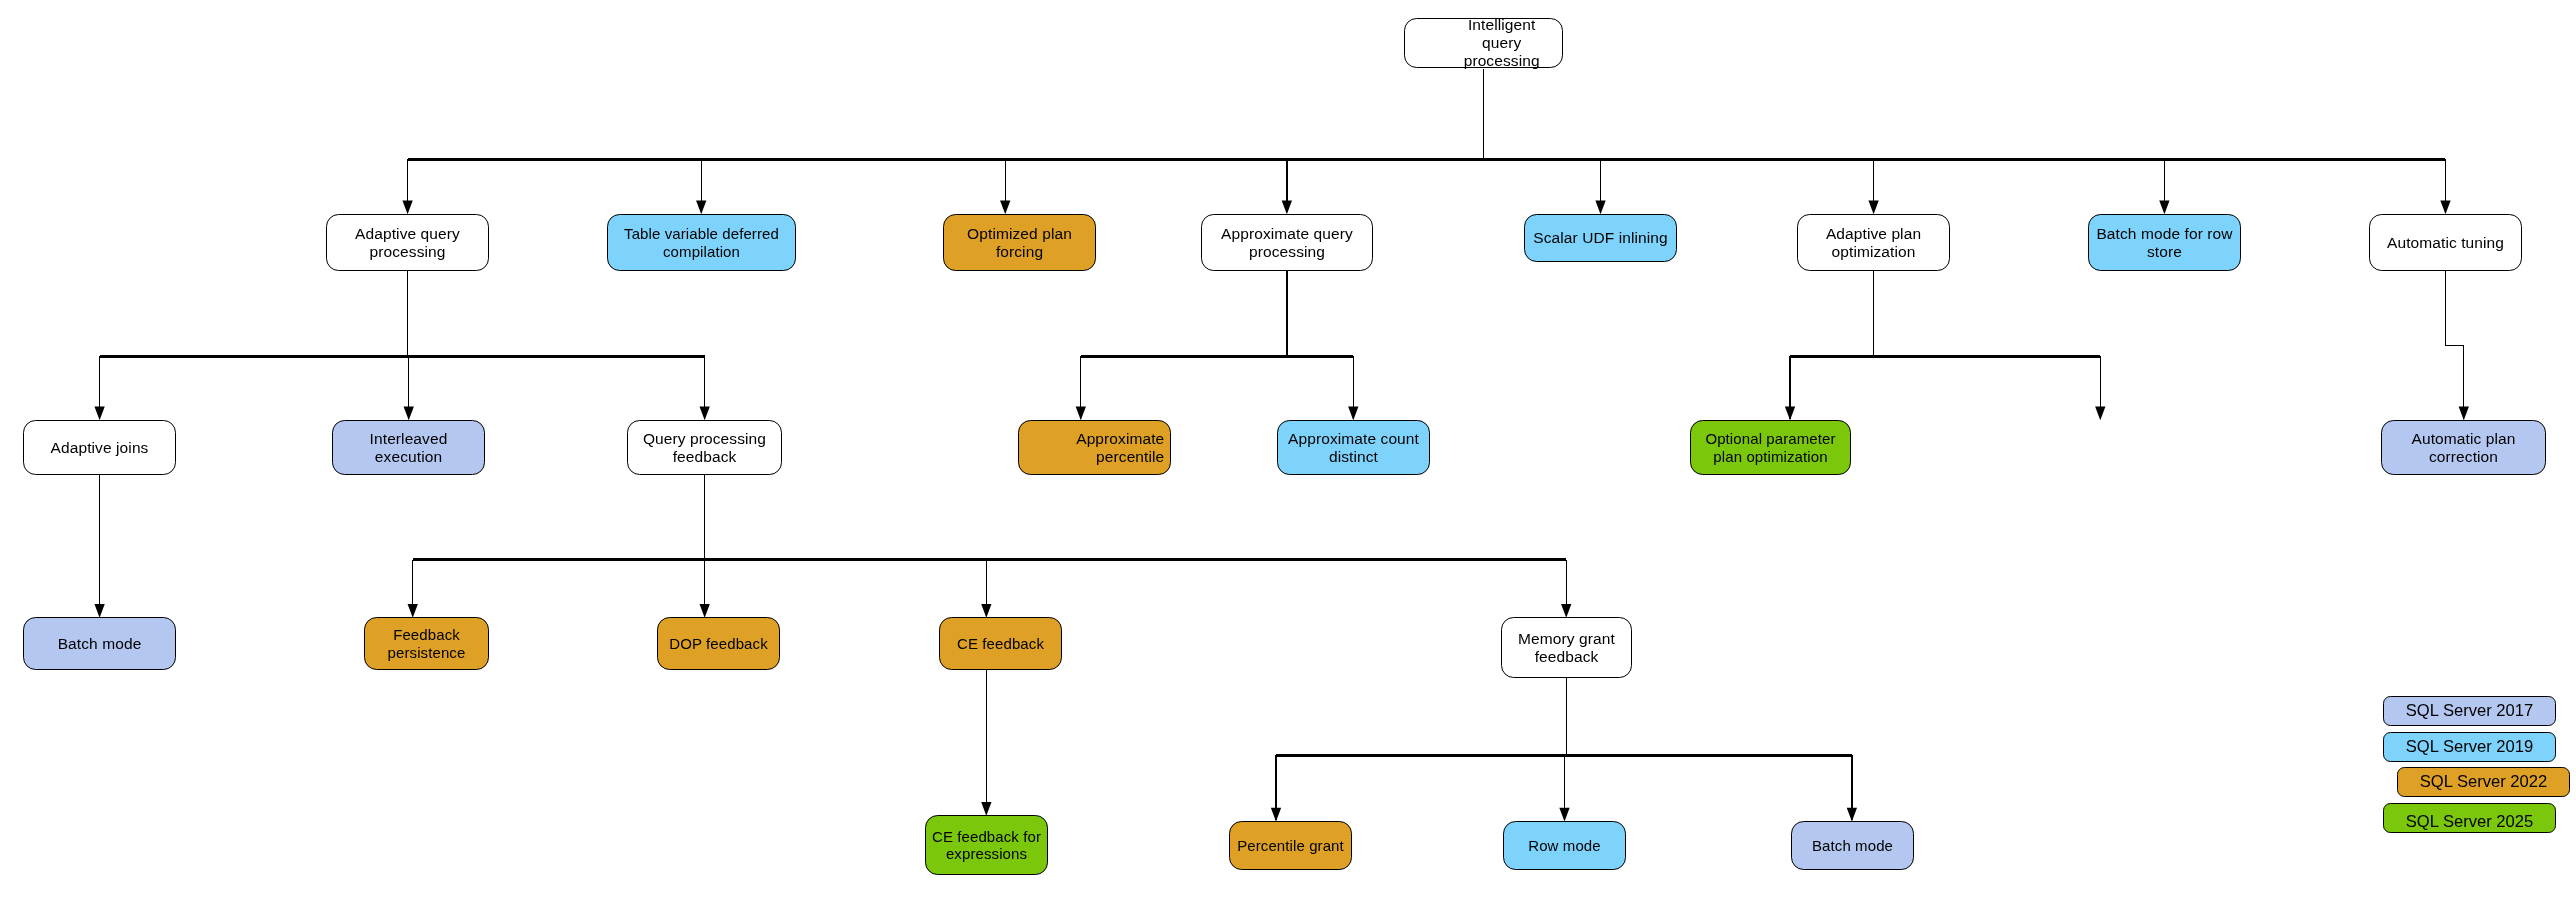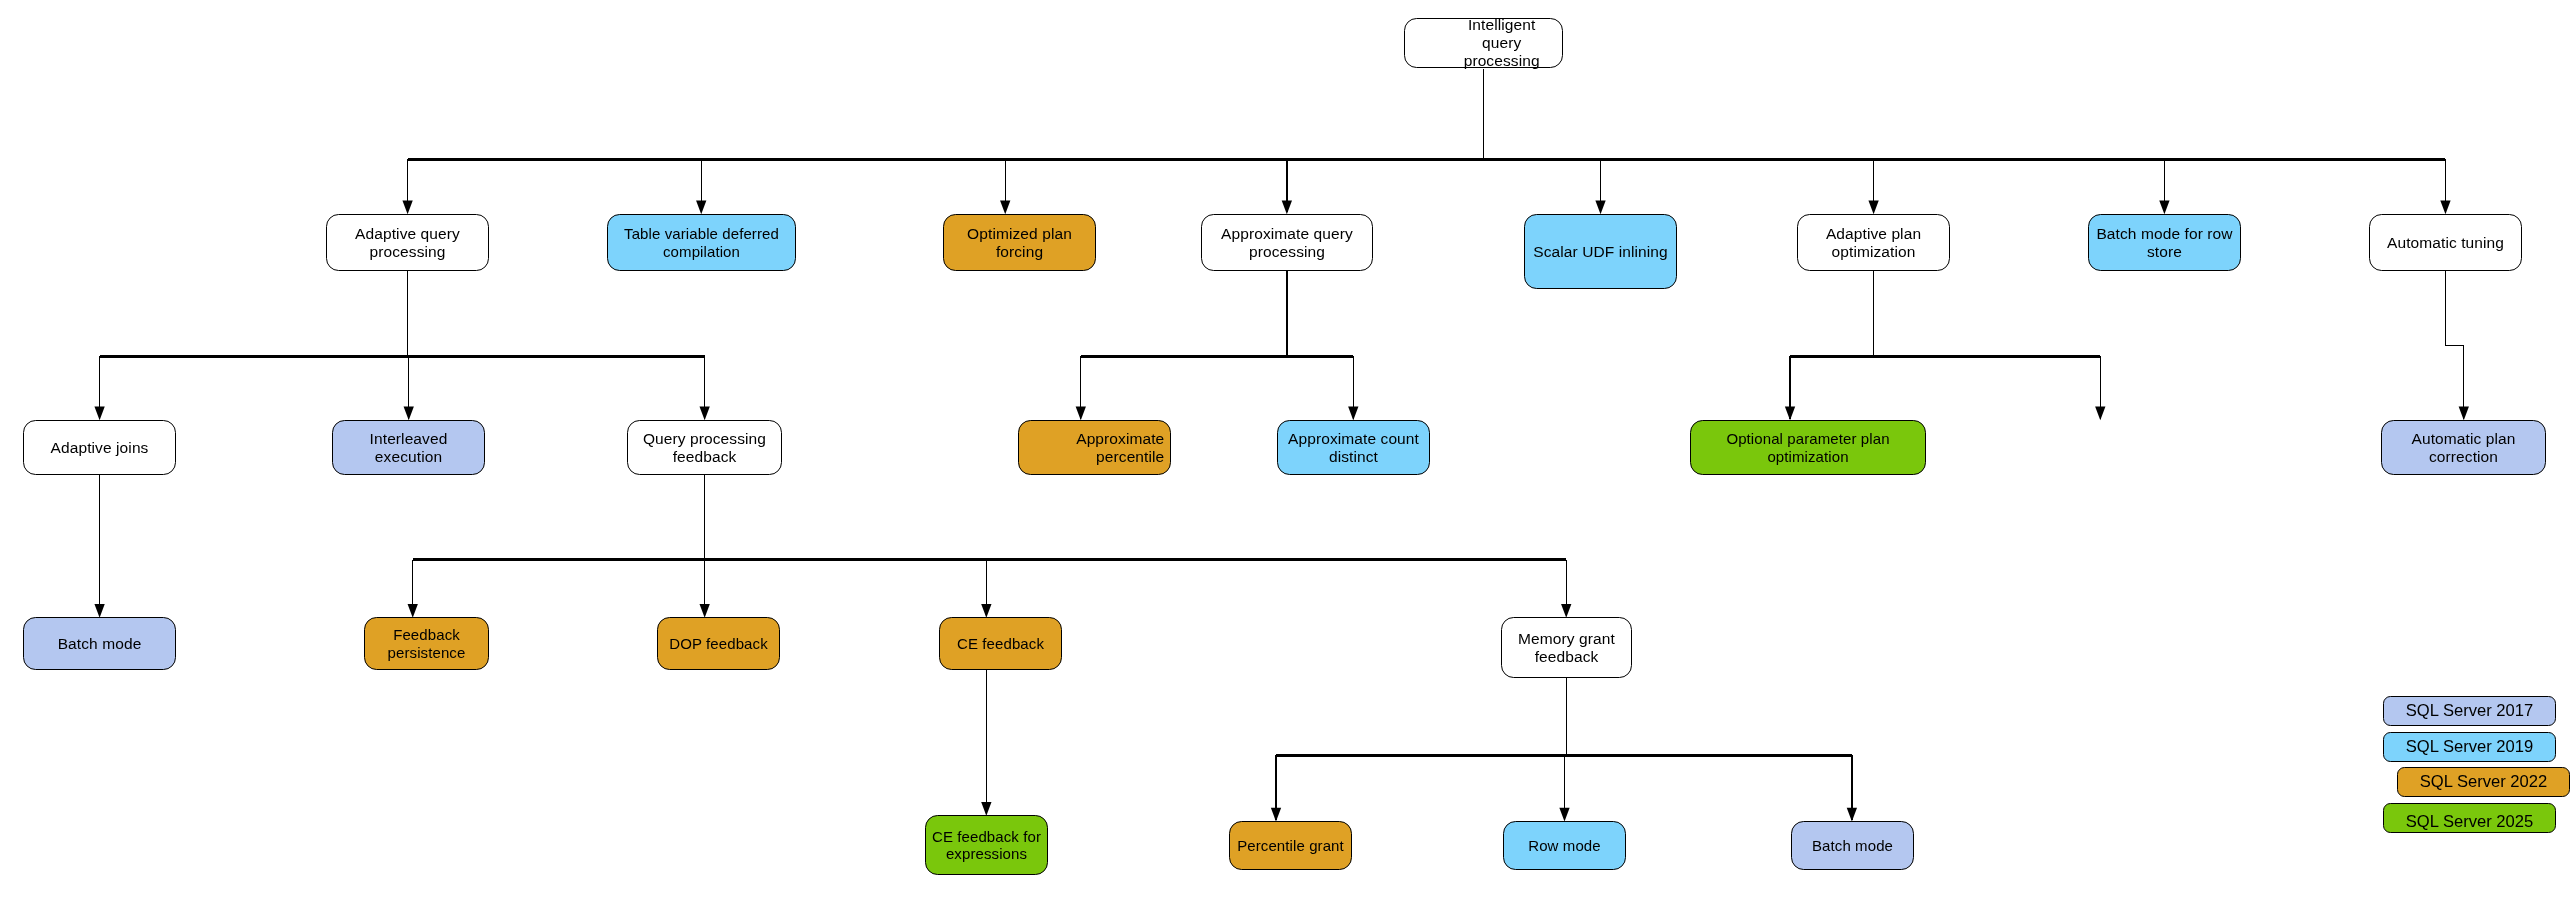--- a/index.html
+++ b/index.html
@@ -143,21 +143,21 @@
     </div>
     <div class="node fill-gray" style="left: 607px; top: 214px; width: 189px; height: 57px; font-size: 15px;">
       <span>Table variable deferred compilation</span>
     </div>
     <div class="node fill-orange" style="left: 929px; top: 214px; width: 153px; height: 57px; font-size: 15.5px;">
       <span>Optimized plan forcing</span>
     </div>
     <div class="node fill-white" style="left: 1201px; top: 214px; width: 172px; height: 57px; font-size: 15.5px;">
       <span>Approximate query processing</span>
     </div>
-    <div class="node fill-gray" style="left: 1524px; top: 214px; width: 153px; height: 75px; font-size: 15.5px;">
+    <div class="node fill-gray" style="left: 1524px; top: 214px; width: 153px; height: 48px; font-size: 15.5px;">
       <span>Scalar UDF inlining</span>
     </div>
     <div class="node fill-white" style="left: 1797px; top: 214px; width: 153px; height: 57px; font-size: 15.5px;">
       <span>Adaptive plan optimization</span>
     </div>
     <div class="node fill-gray" style="left: 2088px; top: 214px; width: 153px; height: 57px; font-size: 15.5px;">
       <span>Batch mode for row store</span>
     </div>
     <div class="node fill-white" style="left: 2369px; top: 214px; width: 153px; height: 57px; font-size: 15.5px;">
       <span>Automatic tuning</span>
@@ -170,21 +170,21 @@
     </div>
     <div class="node fill-white" style="left: 627px; top: 420px; width: 155px; height: 55px; font-size: 15.5px;">
       <span>Query processing feedback</span>
     </div>
     <div class="node fill-orange" style="left: 1004px; top: 420px; width: 153px; height: 55px; font-size: 15.5px; text-align: right;">
       <span>Approximate percentile</span>
     </div>
     <div class="node fill-gray" style="left: 1277px; top: 420px; width: 153px; height: 55px; font-size: 15.5px;">
       <span>Approximate count distinct</span>
     </div>
-    <div class="node fill-green" style="left: 1690px; top: 420px; width: 236px; height: 55px; font-size: 15px;">
+    <div class="node fill-green" style="left: 1690px; top: 420px; width: 161px; height: 55px; font-size: 15px;">
       <span>Optional parameter plan optimization</span>
     </div>
     <div class="node fill-blue" style="left: 2381px; top: 420px; width: 165px; height: 55px; font-size: 15.5px;">
       <span>Automatic plan correction</span>
     </div>
     <div class="node fill-blue" style="left: 23px; top: 617px; width: 153px; height: 53px; font-size: 15.5px;">
       <span>Batch mode</span>
     </div>
     <div class="node fill-orange" style="left: 350px; top: 617px; width: 125px; height: 53px; font-size: 15px;">
       <span>Feedback persistence</span>

